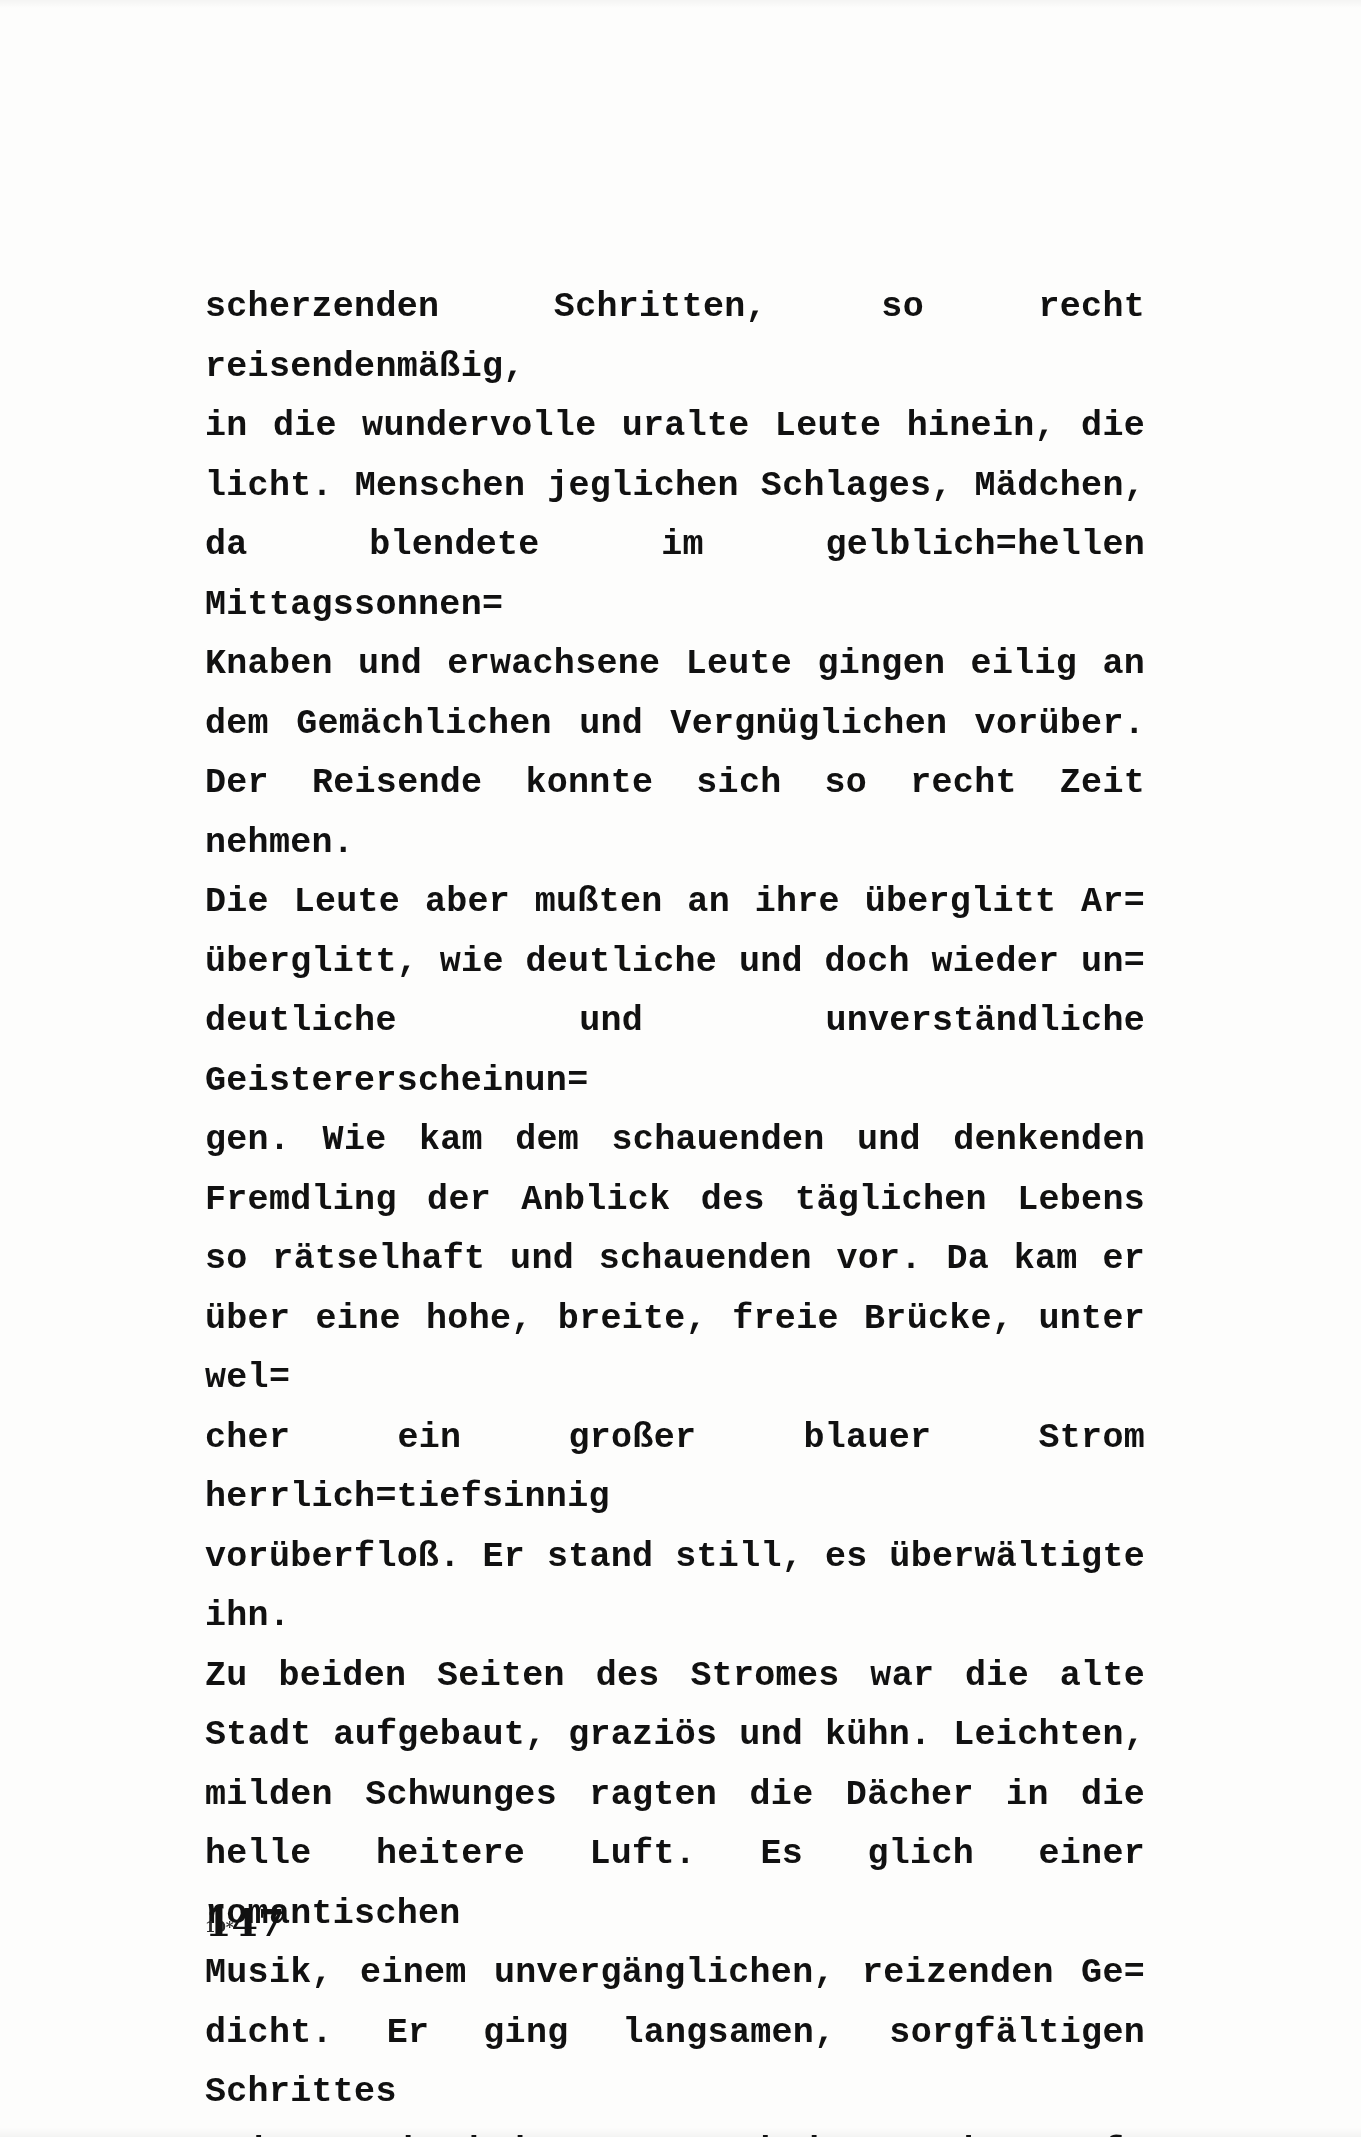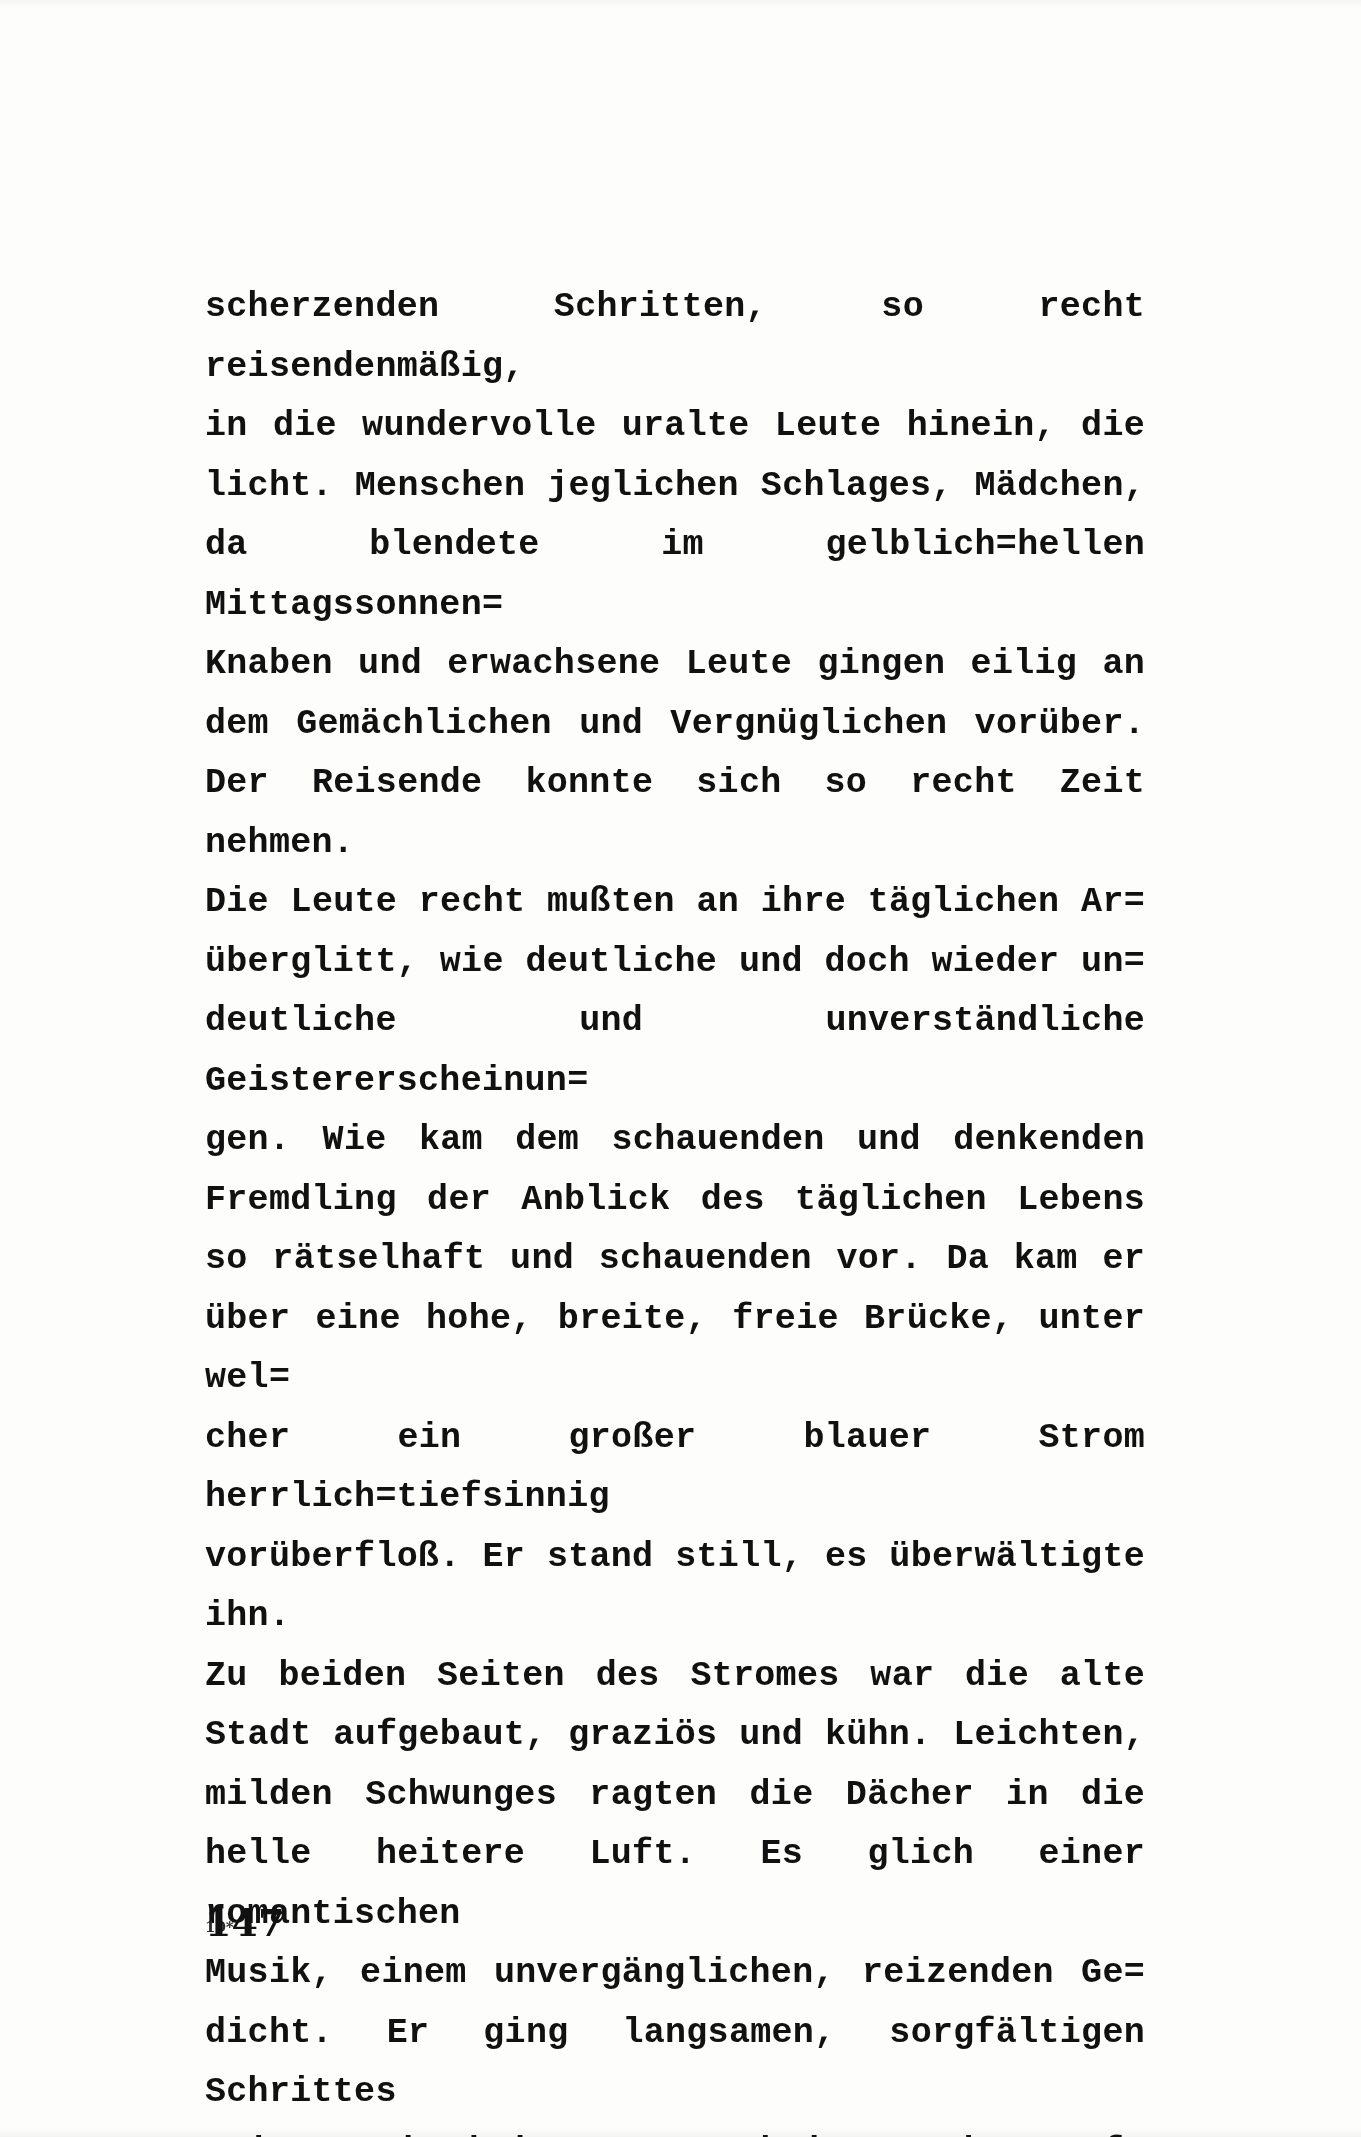--- a/index.html
+++ b/index.html
@@ -84,21 +84,21 @@
   <div class="scan-edge-top"></div>
 
   <div class="text-block">
     <div class="line just">scherzenden Schritten, so recht reisendenmäßig,</div>
     <div class="line just">in die wundervolle uralte Leute hinein, die</div>
     <div class="line just">licht. Menschen jeglichen Schlages, Mädchen,</div>
     <div class="line just">da blendete im gelblich=hellen Mittagssonnen=</div>
     <div class="line just">Knaben und erwachsene Leute gingen eilig an</div>
     <div class="line just">dem Gemächlichen und Vergnüglichen vorüber.</div>
     <div class="line just">Der Reisende konnte sich so recht Zeit nehmen.</div>
-    <div class="line just">Die Leute recht mußten an ihre täglichen Ar=</div>
+    <div class="line just">Die Leute aber mußten an ihre überglitt Ar=</div>
     <div class="line just">überglitt, wie deutliche und doch wieder un=</div>
     <div class="line just">deutliche und unverständliche Geistererscheinun=</div>
     <div class="line just">gen. Wie kam dem schauenden und denkenden</div>
     <div class="line just">Fremdling der Anblick des täglichen Lebens</div>
     <div class="line just">so rätselhaft und schauenden vor. Da kam er</div>
     <div class="line just">über eine hohe, breite, freie Brücke, unter wel=</div>
     <div class="line just">cher ein großer blauer Strom herrlich=tiefsinnig</div>
     <div class="line just">vorüberfloß. Er stand still, es überwältigte ihn.</div>
     <div class="line just">Zu beiden Seiten des Stromes war die alte</div>
     <div class="line just">Stadt aufgebaut, graziös und kühn. Leichten,</div>

